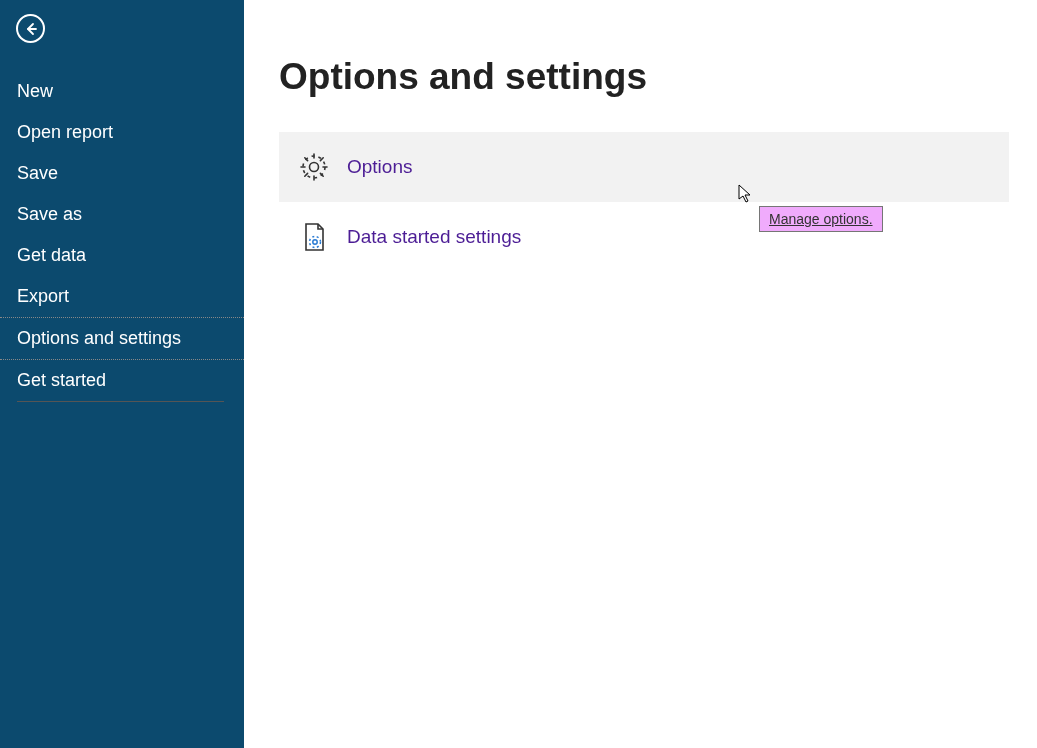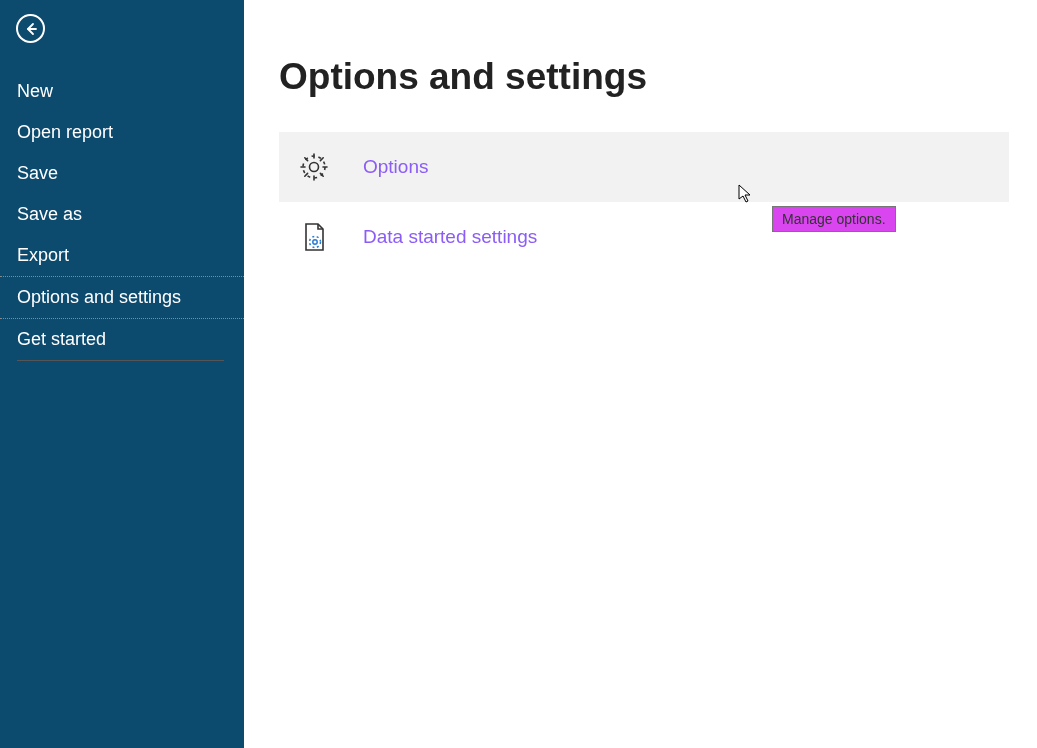--- a/index.html
+++ b/index.html
@@ -99,33 +99,33 @@
   .option-icon {
     width: 34px;
     height: 34px;
     display: flex;
     align-items: center;
     justify-content: center;
     margin-right: 16px;
   }
   .option-label {
     font-size: 19px;
-    color: #8b5cf6;
-    margin-left: 16px;
+    color: #4c1d95;
   }
   .tooltip {
     position: absolute;
-    background: #d946ef;
+    background: #f0abfc;
     border: 1px solid #767676;
     padding: 4px 9px;
     font-size: 14px;
     color: #333;
-    left: 528px;
+    left: 515px;
     top: 206px;
     white-space: nowrap;
+    text-decoration: underline;
   }
   .cursor {
     position: absolute;
     left: 494px;
     top: 184px;
     pointer-events: none;
   }
 </style>
 </head>
 <body>
@@ -142,20 +142,23 @@
       <span>New</span>
     </div>
     <div class="sidebar-item">
       <span>Open report</span>
     </div>
     <div class="sidebar-item">
       <span>Save</span>
     </div>
     <div class="sidebar-item">
       <span>Save as</span>
+    </div>
+    <div class="sidebar-item">
+      <span>Get data</span>
     </div>
     <div class="sidebar-item">
       <span>Export</span>
     </div>
     <div class="sidebar-item selected">
       <span>Options and settings</span>
     </div>
     <div class="sidebar-item underlined">
       <span>Get started</span>
     </div>

